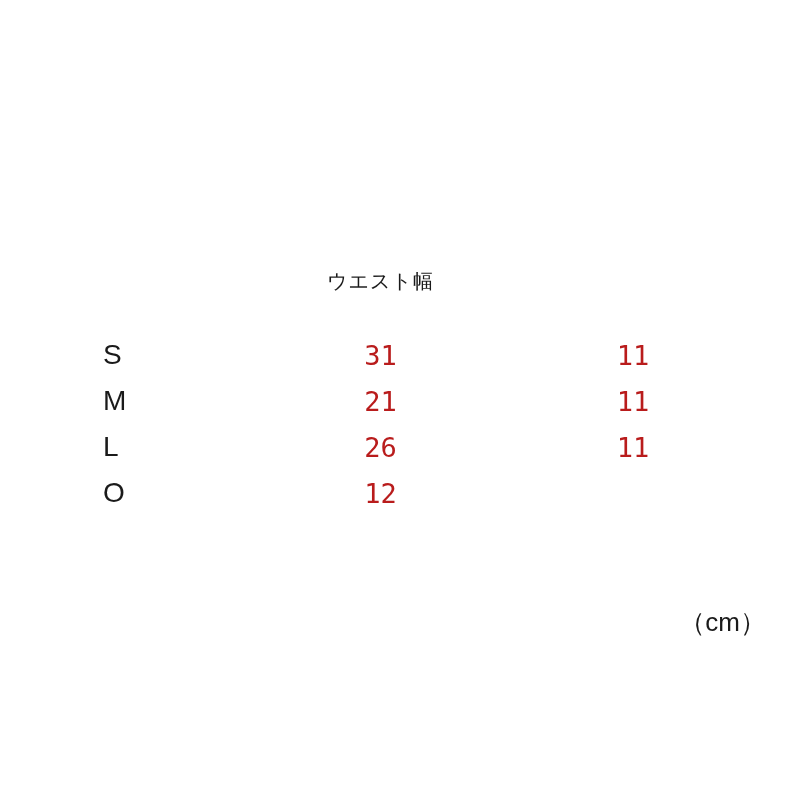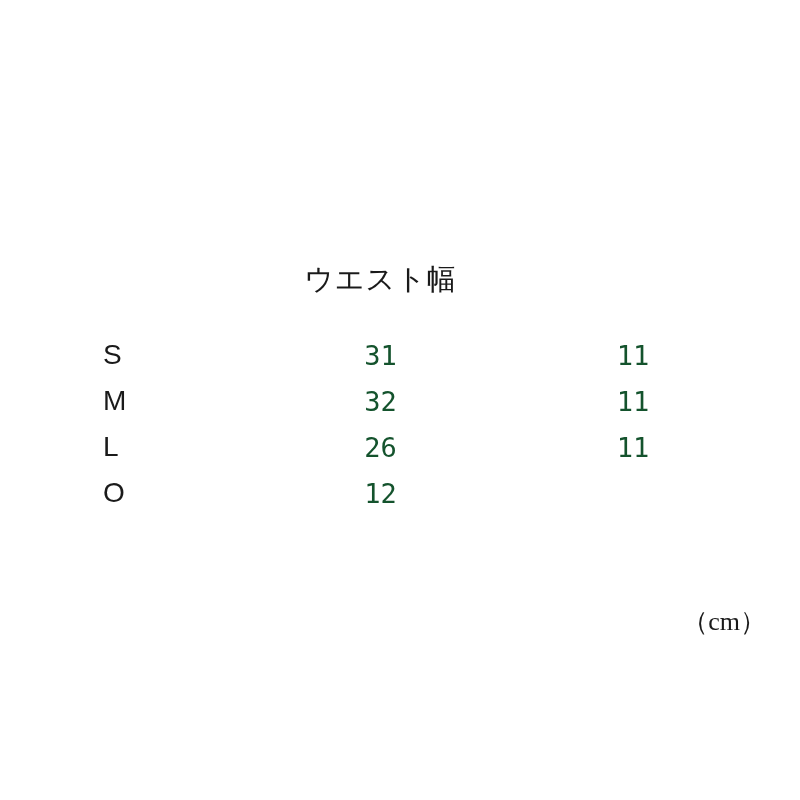--- a/index.html
+++ b/index.html
@@ -30,40 +30,40 @@
     height: 28px;
   }
   .cell {
     line-height: 1;
     white-space: nowrap;
   }
   .cell.center {
     text-align: center;
   }
   .cjk {
-    font-family: Liberation Mono, monospace;
-    font-size: 29px;
+    font-family: Liberation Serif, serif;
+    font-size: 20px;
     letter-spacing: 1px;
     color: #1a1a1a;
   }
   .latin {
     font-family: "Liberation Sans", sans-serif;
     font-size: 28px;
     color: #1a1a1a;
   }
   .num {
     font-family: "DejaVu Sans Mono", monospace;
     font-size: 27px;
-    color: #14532d;
+    color: #b91c1c;
   }
   .unit {
     position: absolute;
     top: 608px;
     right: 34px;
-    font-family: Liberation Serif, serif;
+    font-family: Liberation Sans, sans-serif;
     font-size: 26px;
     line-height: 1.1;
     color: #1a1a1a;
   }
 </style>
 </head>
 <body>
 
 <div class="canvas">
 
@@ -77,21 +77,21 @@
     <div class="header-spacer"></div>
 
     <div class="row">
       <div class="cell latin">S</div>
       <div class="cell center num">31</div>
       <div class="cell center num">11</div>
     </div>
 
     <div class="row">
       <div class="cell latin">M</div>
-      <div class="cell center num">32</div>
+      <div class="cell center num">21</div>
       <div class="cell center num">11</div>
     </div>
 
     <div class="row">
       <div class="cell latin">L</div>
       <div class="cell center num">26</div>
       <div class="cell center num">11</div>
     </div>
 
     <div class="row">

